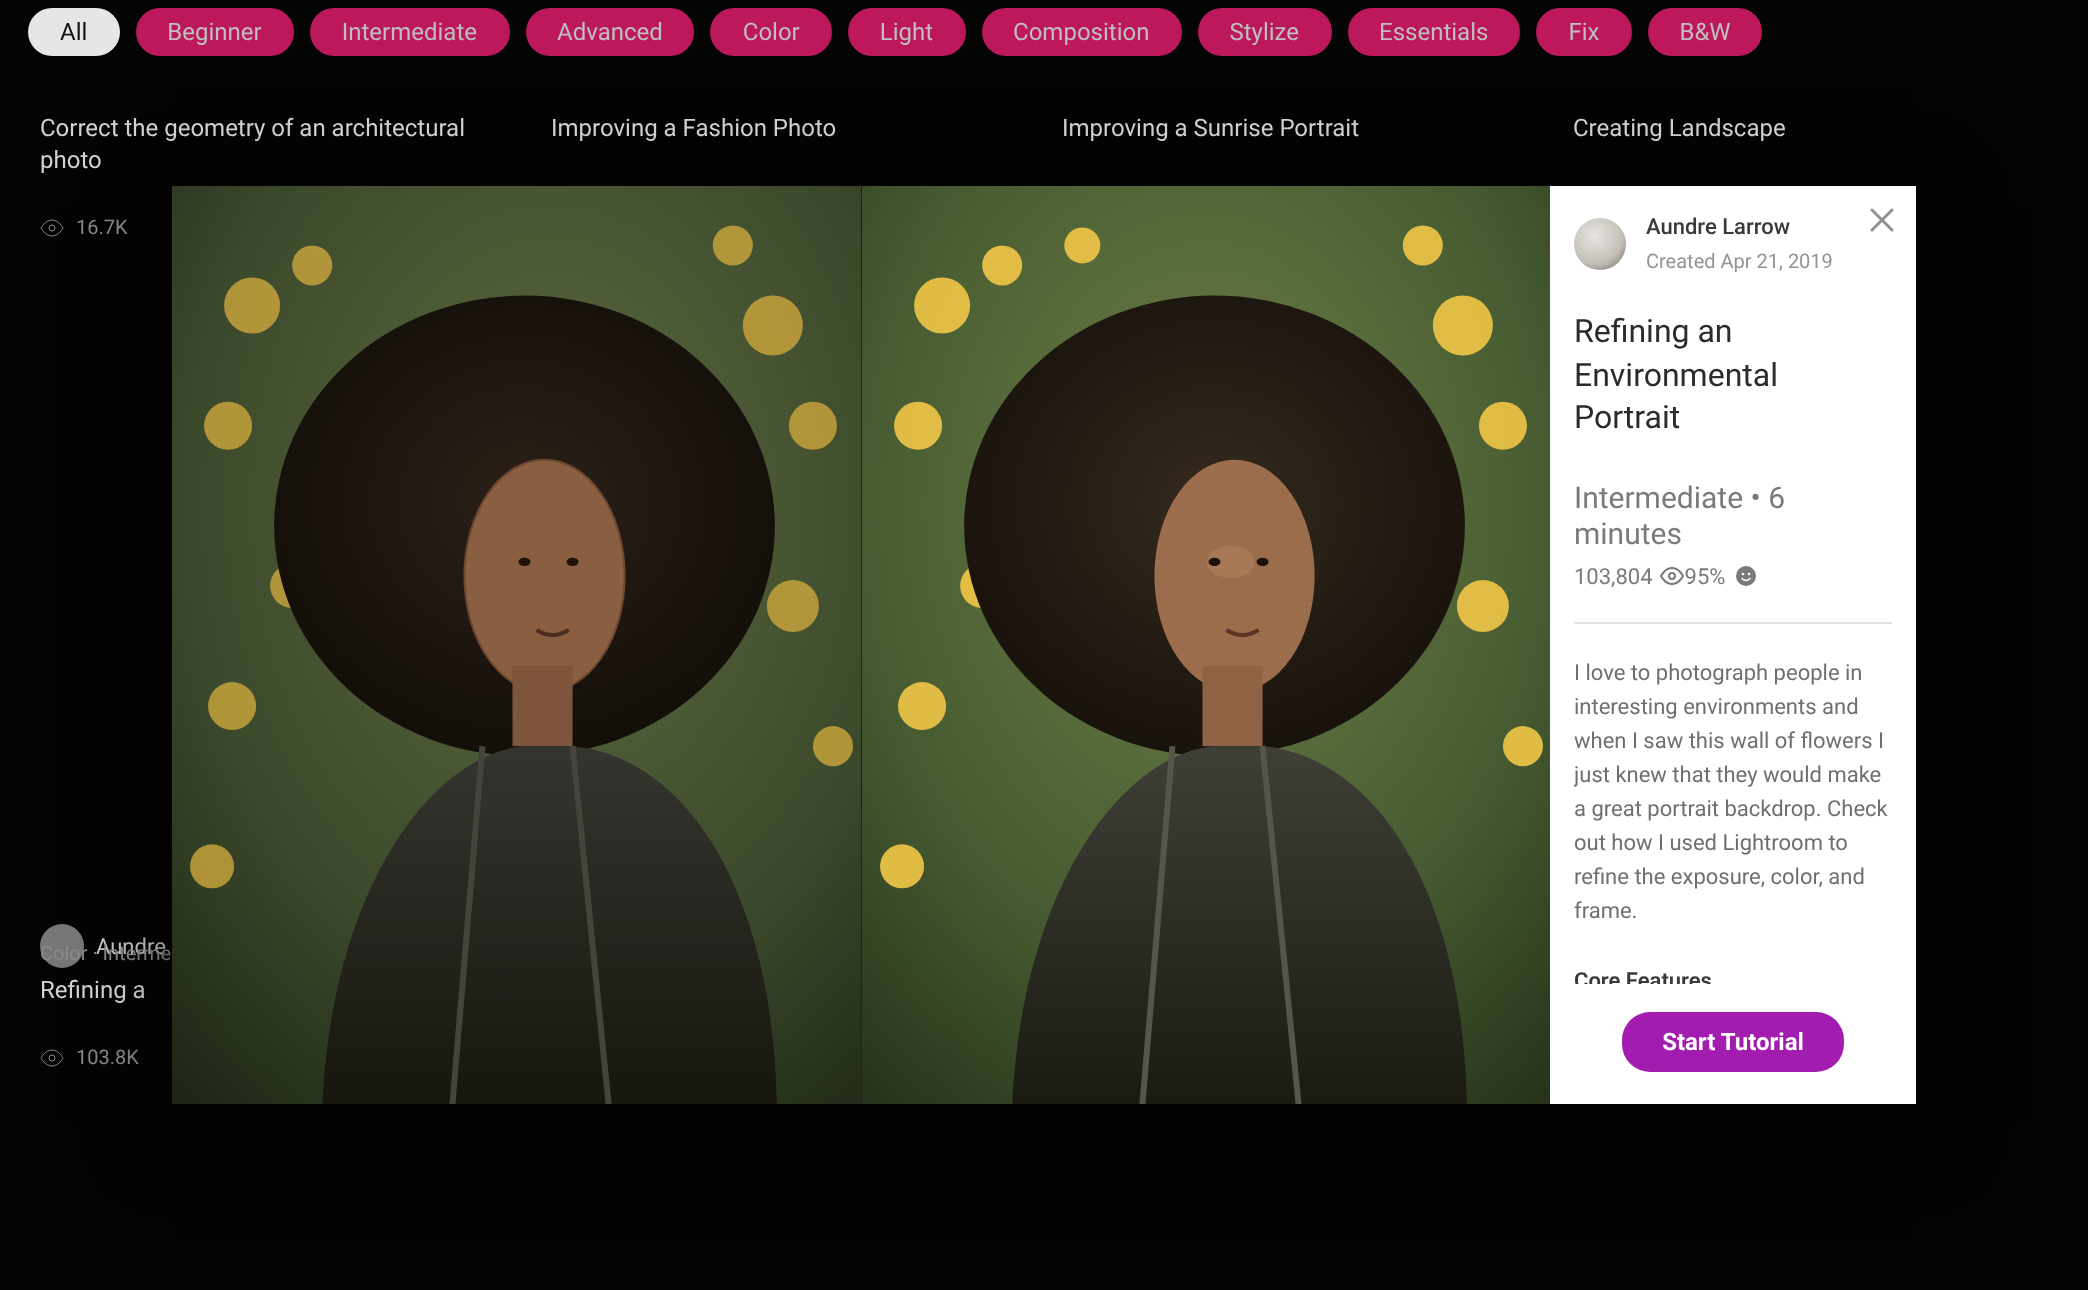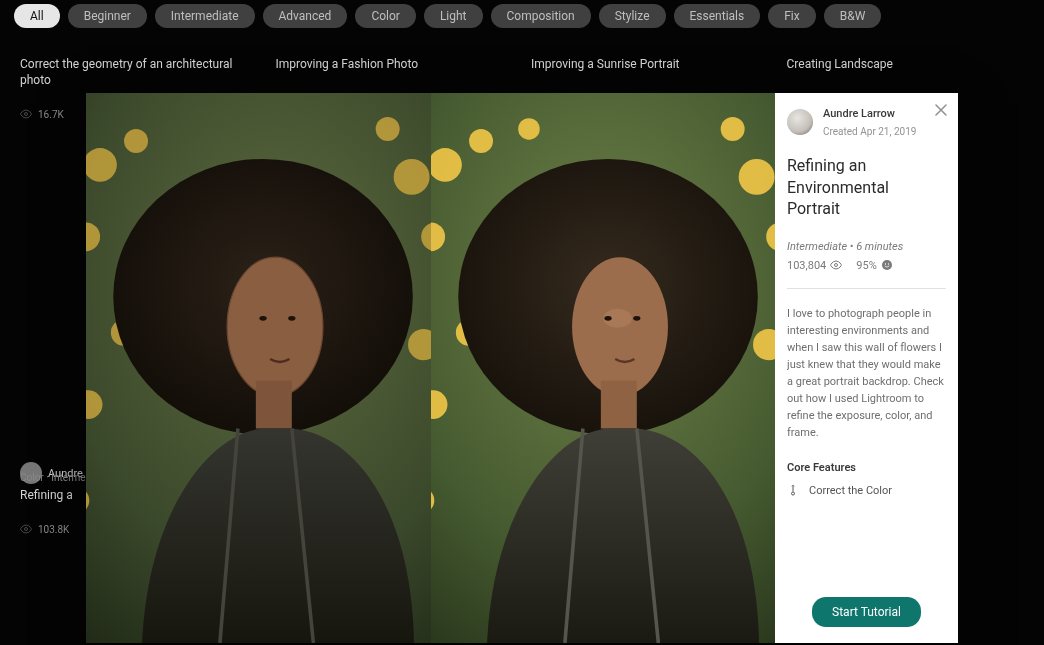--- a/index.html
+++ b/index.html
@@ -19,21 +19,21 @@
   position: absolute;
   top: 0; left: 0; right: 0;
   display: flex;
   gap: 8px;
   padding: 4px 14px 8px 14px;
   z-index: 2;
 }
 .filter-pill {
   padding: 5px 16px;
   border-radius: 14px;
-  background: #404040;
+  background: #be185d;
   color: #bfbfbf;
   font-size: 12px;
   white-space: nowrap;
   cursor: pointer;
 }
 .filter-pill.active {
   background: #e6e6e6;
   color: #111;
 }
 
@@ -75,21 +75,21 @@
 .bg-ava {
   width: 22px; height: 22px;
   border-radius: 50%;
   background: #777;
   display: inline-block;
 }
 
 .modal {
   position: absolute;
   left: 86px; top: 93px;
-  width: 872px; height: 550px;
+  width: 872px; height: 459px;
   background: #fff;
   display: flex;
   z-index: 10;
   box-shadow: 0 10px 40px rgba(0,0,0,0.5);
 }
 .modal-image {
   flex: 1;
   display: flex;
   background: #222;
   position: relative;
@@ -143,30 +143,28 @@
 .created { font-size: 10px; color: #939393; margin-top: 6px; }
 
 .tutorial-title {
   font-size: 16px;
   font-weight: 400;
   color: #2b2b2b;
   line-height: 1.35;
   margin-bottom: 20px;
 }
 .meta-row {
-  font-size: 11px;
+  font-size: 15px;
   color: #7a7a7a;
   margin-bottom: 6px;
-  font-style: italic;
 }
 .stats-row {
   font-size: 11px;
   color: #7a7a7a;
   display: flex;
-  gap: 14px;
   align-items: center;
   margin-bottom: 16px;
 }
 .sep {
   border: none;
   border-top: 1px solid #e1e1e1;
   margin: 4px 0 16px 0;
 }
 .description {
   font-size: 11px;
@@ -194,27 +192,27 @@
 }
 
 .start-btn-wrap {
   position: absolute;
   left: 0; right: 0;
   bottom: 16px;
   display: flex;
   justify-content: center;
 }
 .start-btn {
-  background: #0f766e;
+  background: #a21caf;
   color: #fff;
   border: none;
   border-radius: 14px;
   padding: 8px 20px;
   font-size: 12px;
-  font-weight: 400;
+  font-weight: 700;
   cursor: pointer;
 }
 
 .eye-svg { width: 12px; height: 12px; vertical-align: -2px; }
 .smile-svg { width: 12px; height: 12px; vertical-align: -2px; }
 </style>
 </head>
 <body>
 
 <div class="bg">

